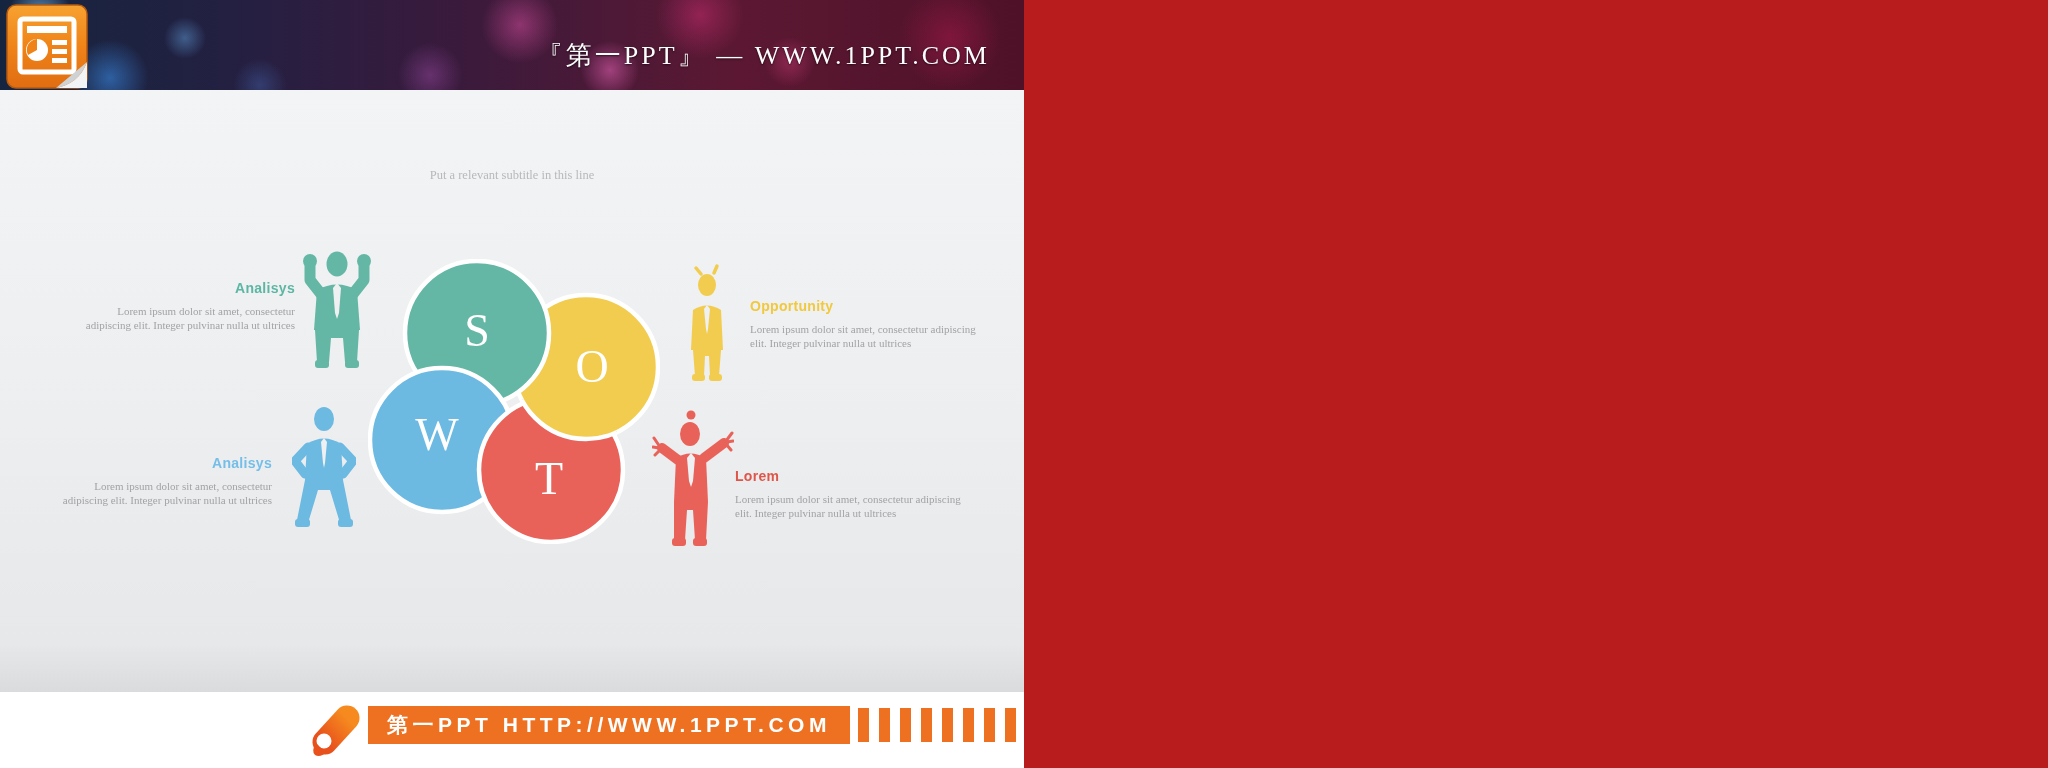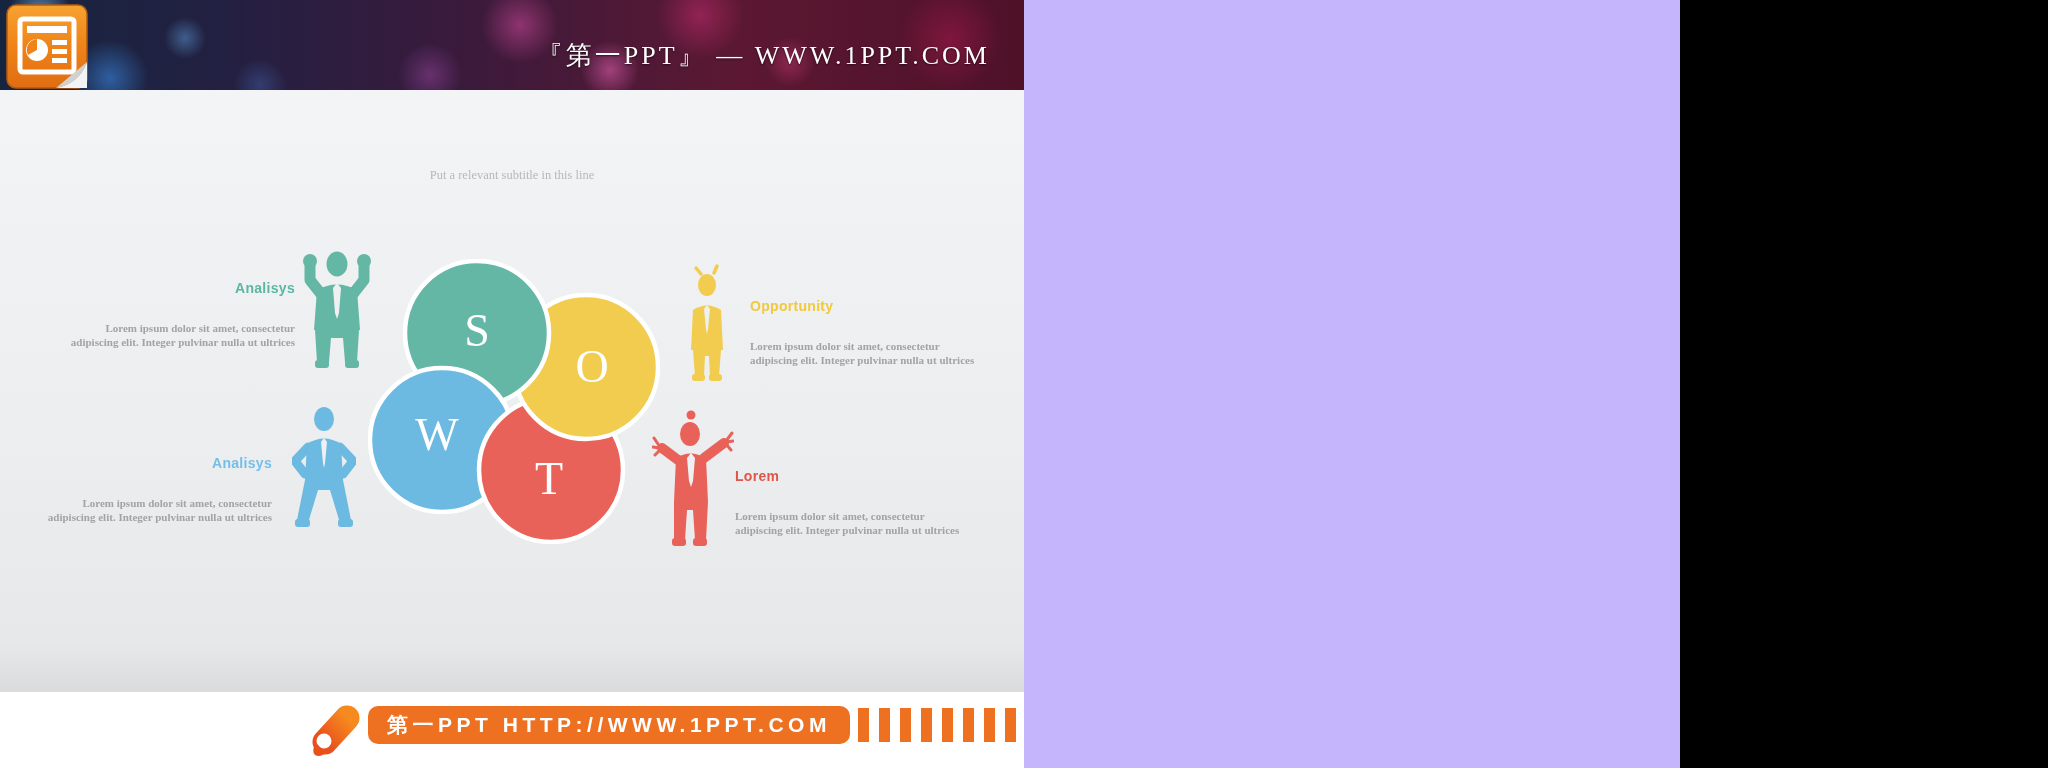--- a/index.html
+++ b/index.html
@@ -1,17 +1,17 @@
 <!DOCTYPE html>
 <html><head>
 <meta charset="utf-8">
 <style>
   * { margin:0; padding:0; box-sizing:border-box; }
   body { width:2048px; height:768px; background:#000; font-family:"Liberation Sans", sans-serif; }
-  #stage { position:relative; width:1680px; height:768px; background:#c4b5fd; overflow:hidden; }
+  #stage { position:relative; width:2048px; height:768px; background:#b91c1c; overflow:hidden; }
   #slide { position:absolute; left:0; top:0; width:1024px; height:768px; background:#ecedee; overflow:hidden; }
 
   
   .top-banner {
     position:absolute; left:0; top:0; width:1024px; height:90px;
     background:
       radial-gradient(circle 46px at 40px 16px,  rgba(130,205,255,.65), rgba(130,205,255,0) 70%),
       radial-gradient(circle 55px at 110px 78px, rgba(60,145,240,.55),  rgba(60,145,240,0) 70%),
       radial-gradient(circle 30px at 185px 38px, rgba(110,185,250,.40), rgba(110,185,250,0) 70%),
       radial-gradient(circle 38px at 260px 85px, rgba(80,130,220,.30),  rgba(80,130,220,0) 70%),
@@ -54,37 +54,37 @@
 
   .figure { position:absolute; }
   .fig-strength    { left:300px; top:158px; width:74px; height:122px; }
   .fig-weakness    { left:292px; top:316px; width:64px; height:132px; }
   .fig-opportunity { left:684px; top:172px; width:48px; height:124px; }
   .fig-threat      { left:652px; top:318px; width:82px; height:146px; }
 
   .qblock { position:absolute; }
   .qblock .qlabel { font-size:14px; font-weight:bold; letter-spacing:.3px; }
   .qblock .qbody  {
-    margin-top:26px; font-family:"Liberation Serif", serif; font-weight:bold;
+    margin-top:9px; font-family:"Liberation Serif", serif; font-weight:normal;
     font-size:11px; line-height:13.5px; color:#a2a3a5;
   }
   .q-right { text-align:right; }
   .q-left  { text-align:left; }
   .qb-strength    { left:70px;  top:190px; width:225px; }
   .qb-weakness    { left:47px;  top:365px; width:225px; }
   .qb-opportunity { left:750px; top:208px; width:235px; }
   .qb-threat      { left:735px; top:378px; width:235px; }
 
   
   .footer { position:absolute; left:0; top:692px; width:1024px; height:76px; background:#ffffff; }
   .pencil-icon { position:absolute; left:303px; top:6px; width:62px; height:62px; }
   .footer-banner {
     position:absolute; left:368px; top:14px; width:482px; height:38px;
     color:#fff; font-size:21px; font-weight:bold; letter-spacing:4.5px;
-    text-align:center; line-height:38px; white-space:nowrap;border-radius:10px;
+    text-align:center; line-height:38px; white-space:nowrap;
   }
   .footer-bars { position:absolute; left:858px; top:16px; width:166px; height:34px; display:flex; gap:10px; overflow:hidden; }
   .footer-bars .bar { width:11px; height:34px; flex:0 0 11px; }
 </style>
 </head>
 <body>
 
 <div id="stage">
   <div id="slide">
 

